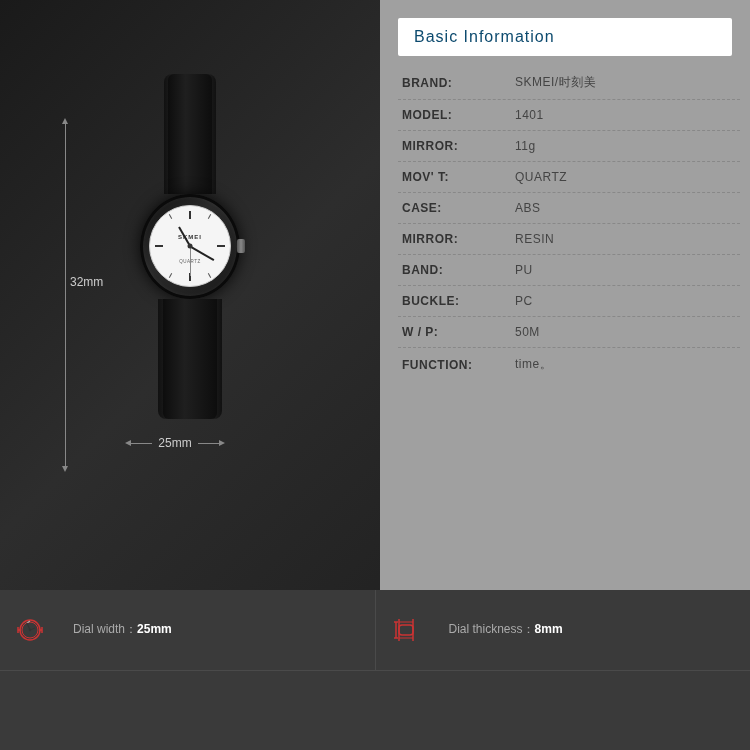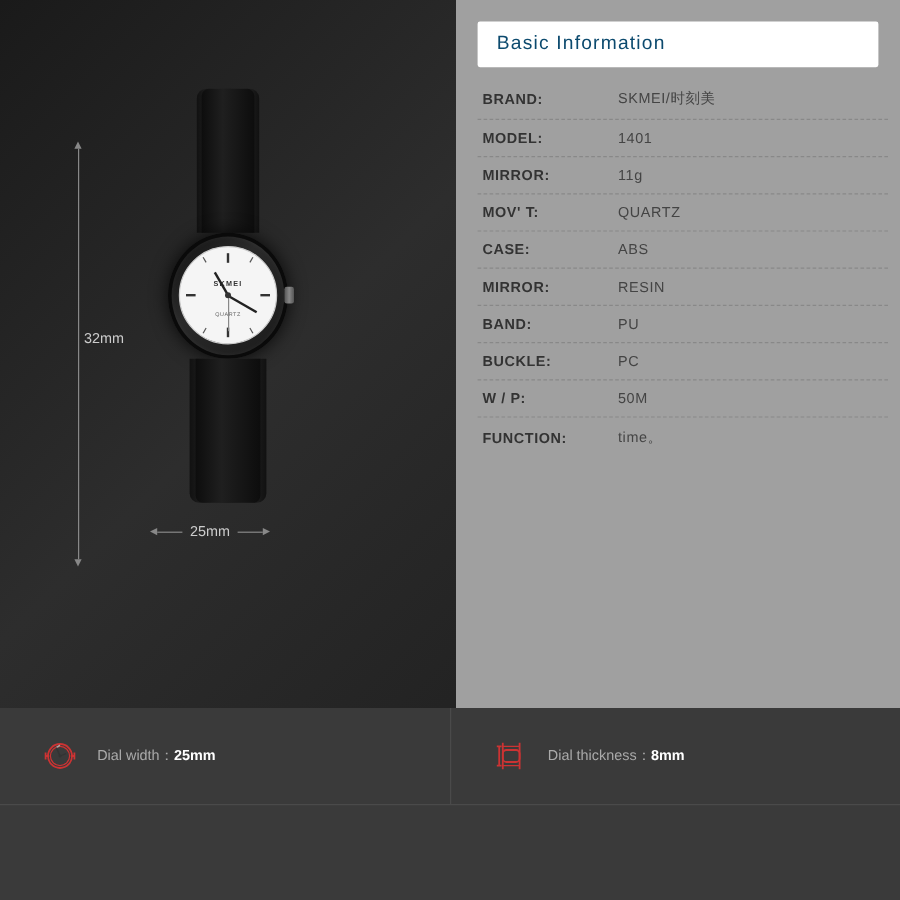--- a/index.html
+++ b/index.html
@@ -316,22 +316,22 @@
       border-bottom: 1px solid #4a4a4a;
     }
     .spec-row:last-child {
       border-bottom: none;
     }
 
     .spec-cell {
       flex: 1;
       display: flex;
       align-items: center;
-      padding: 0 32px;
-      gap: 13px;
+      padding: 0 12px;
+      gap: 25px;
       border-right: 1px solid #4a4a4a;
     }
     .spec-cell:last-child {
       border-right: none;
     }
 
     .spec-icon {
       width: 36px;
       height: 36px;
       flex-shrink: 0;

